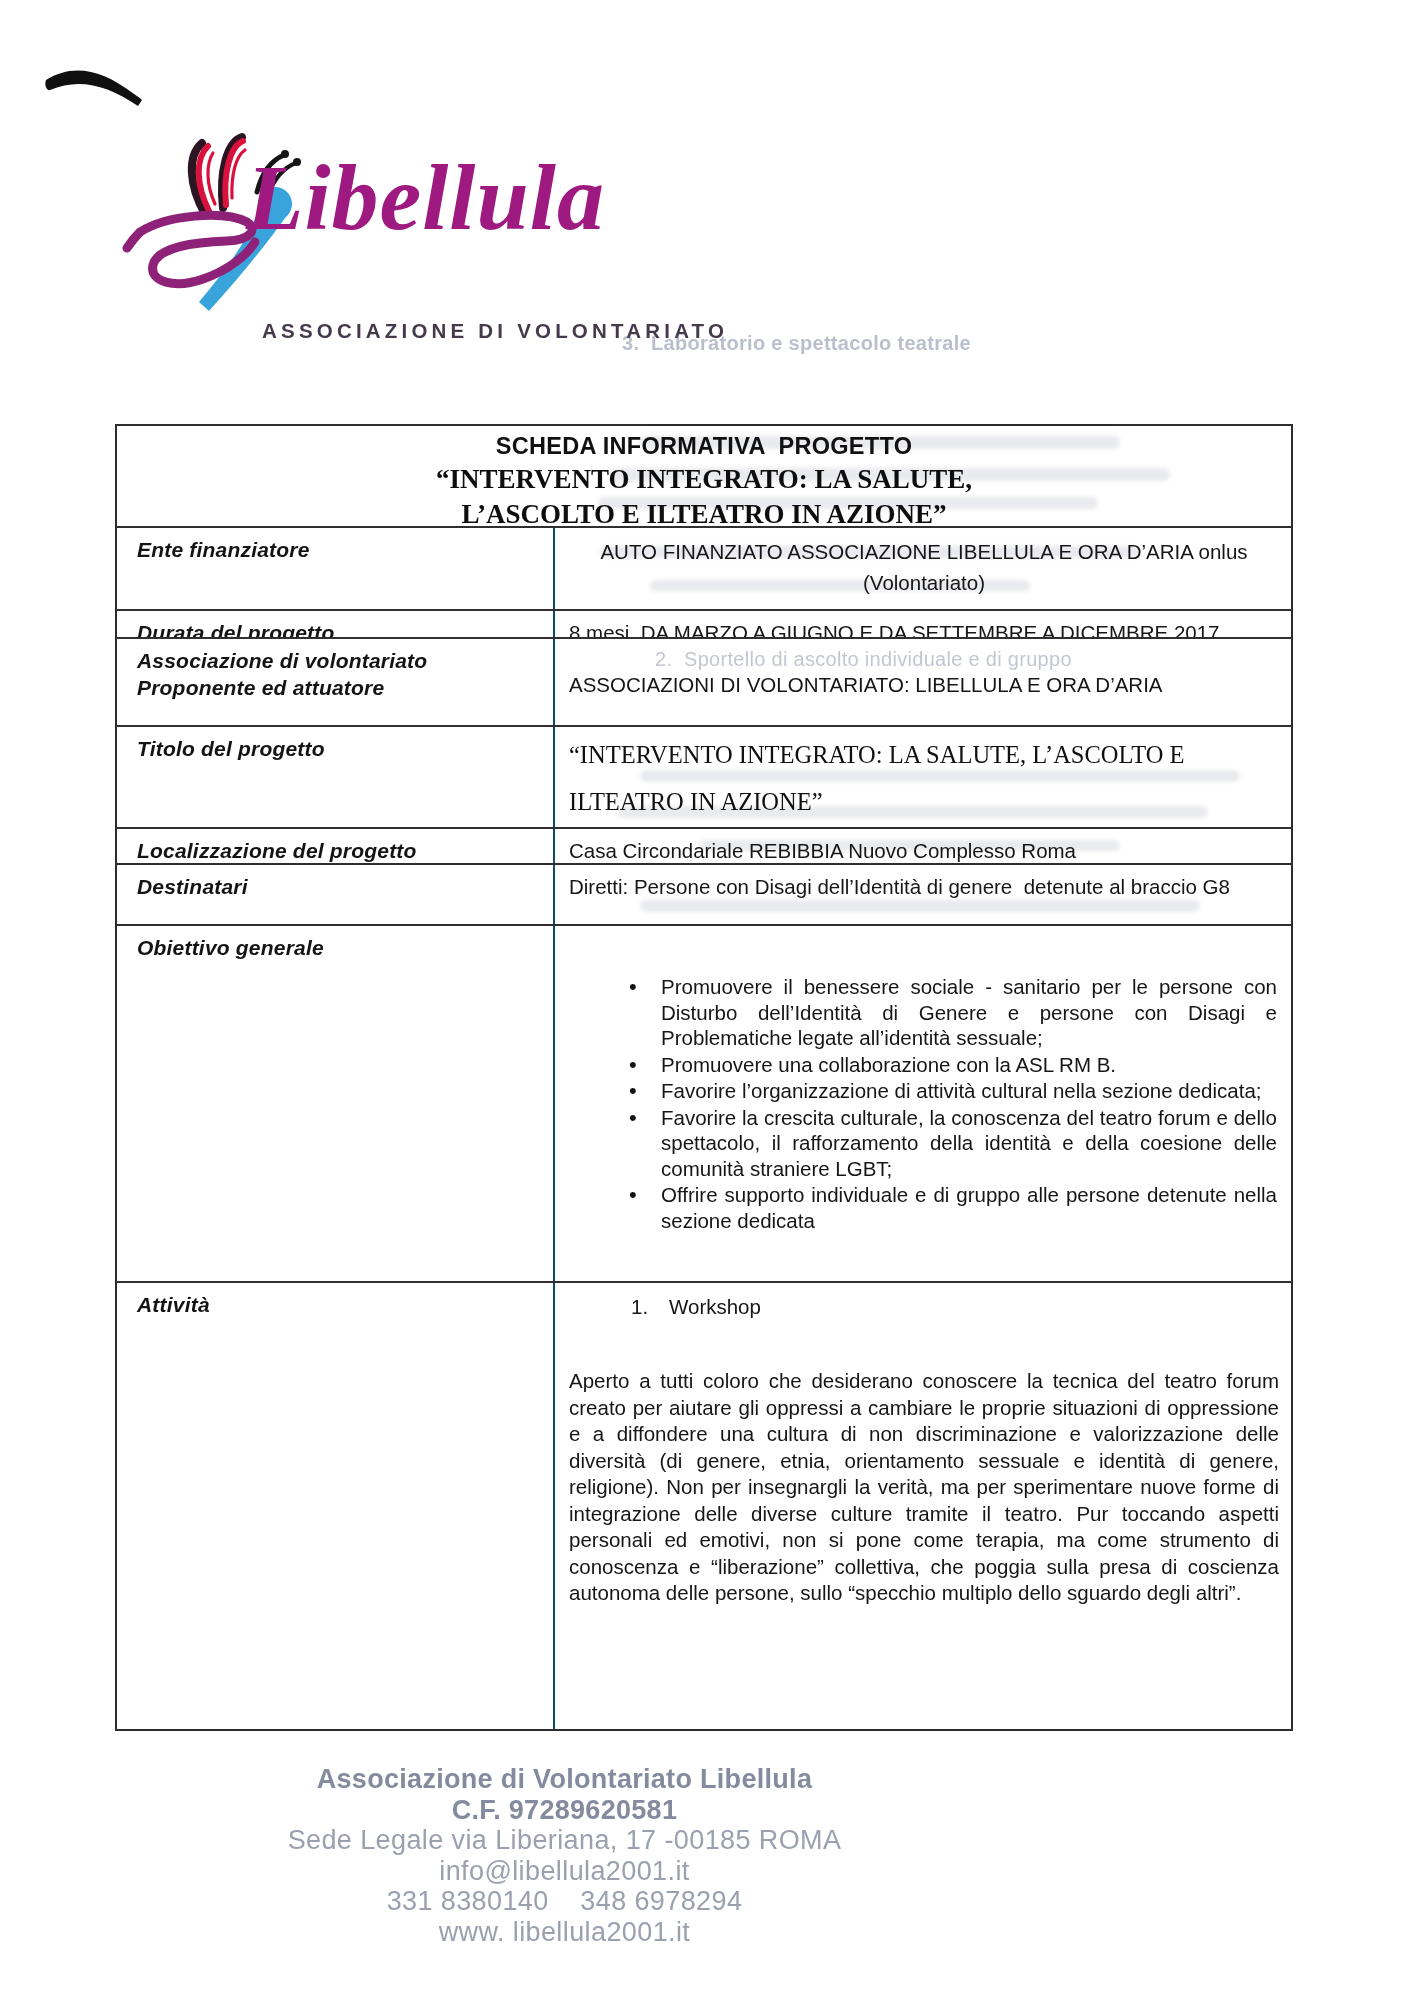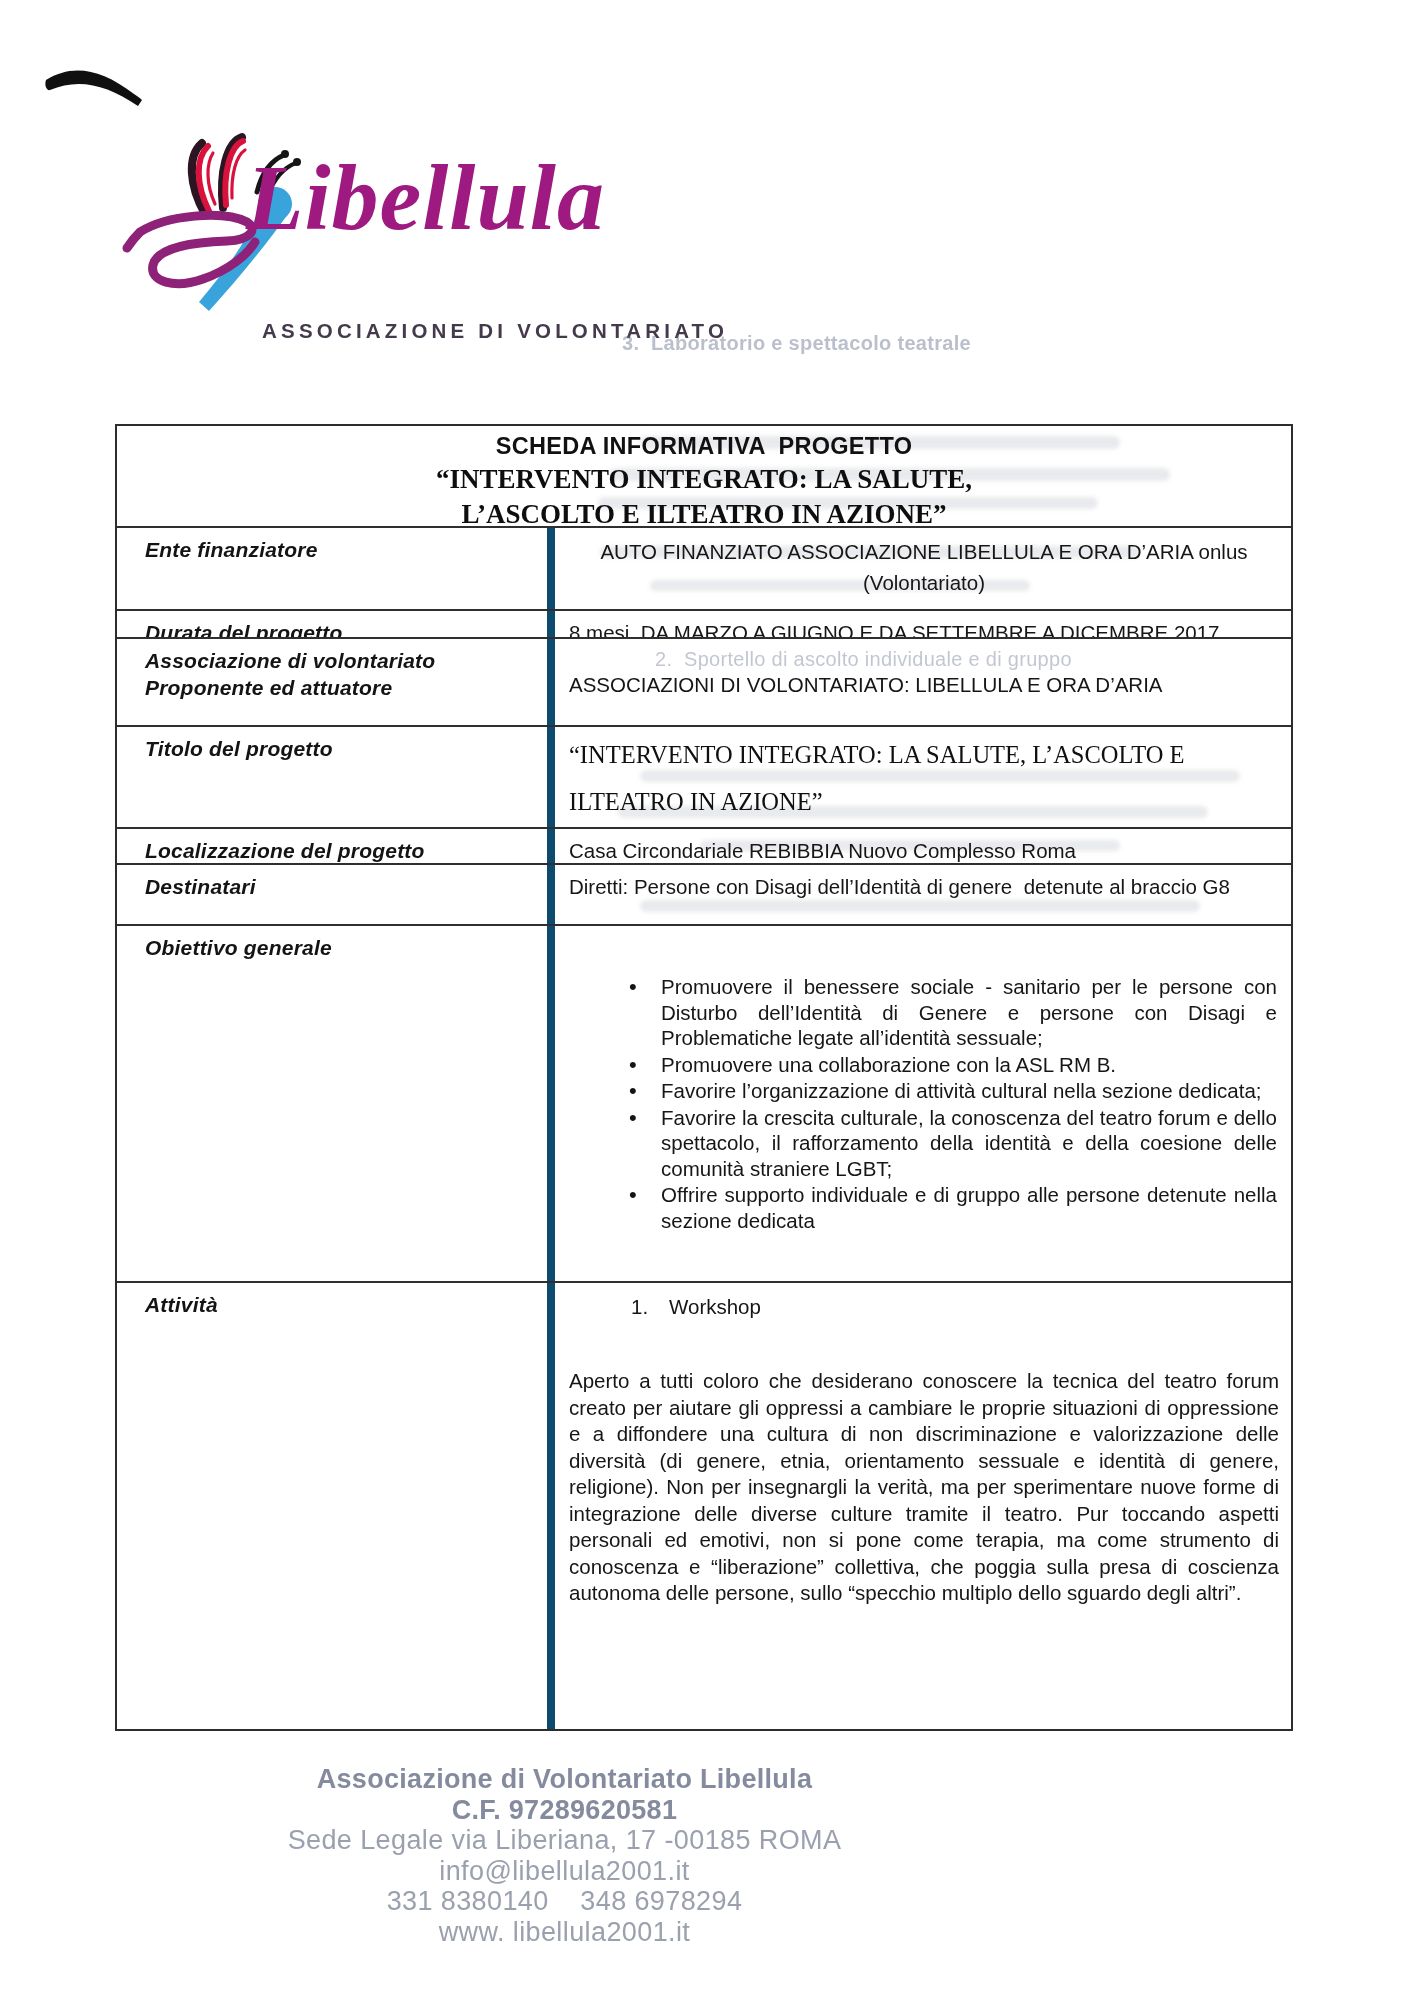--- a/index.html
+++ b/index.html
@@ -34,22 +34,22 @@
     border-radius:6px;filter:blur(2px);
   }
   
   .tbl{
     position:absolute;left:115px;top:424px;width:1178px;
     border:2.2px solid #2d2d2d;box-sizing:border-box;background:transparent;
   }
   .row{display:flex;border-top:2px solid #2f2f2f;box-sizing:border-box;}
   .row.first{border-top:none;}
   .cl{
-    width:438px;flex:0 0 438px;border-right:8px solid #0c4a6e;box-sizing:border-box;
-    padding:8px 8px 0 28px;
+    width:438px;flex:0 0 438px;border-right:2px solid #0c4a6e;box-sizing:border-box;
+    padding:8px 8px 0 20px;
     font-size:21px;font-weight:bold;font-style:italic;color:#141414;
     line-height:27px;letter-spacing:0.2px;
   }
   .cr{
     flex:1;box-sizing:border-box;padding:8px 12px 0 14px;
     font-size:20.5px;color:#161616;line-height:27px;
   }
   .h-header{height:100px;}
   .h1{height:83px;} .h2{height:28px;} .h3{height:88px;} .h4{height:102px;}
   .h5{height:36px;} .h6{height:61px;} .h7{height:357px;} .h8{height:448px;}

